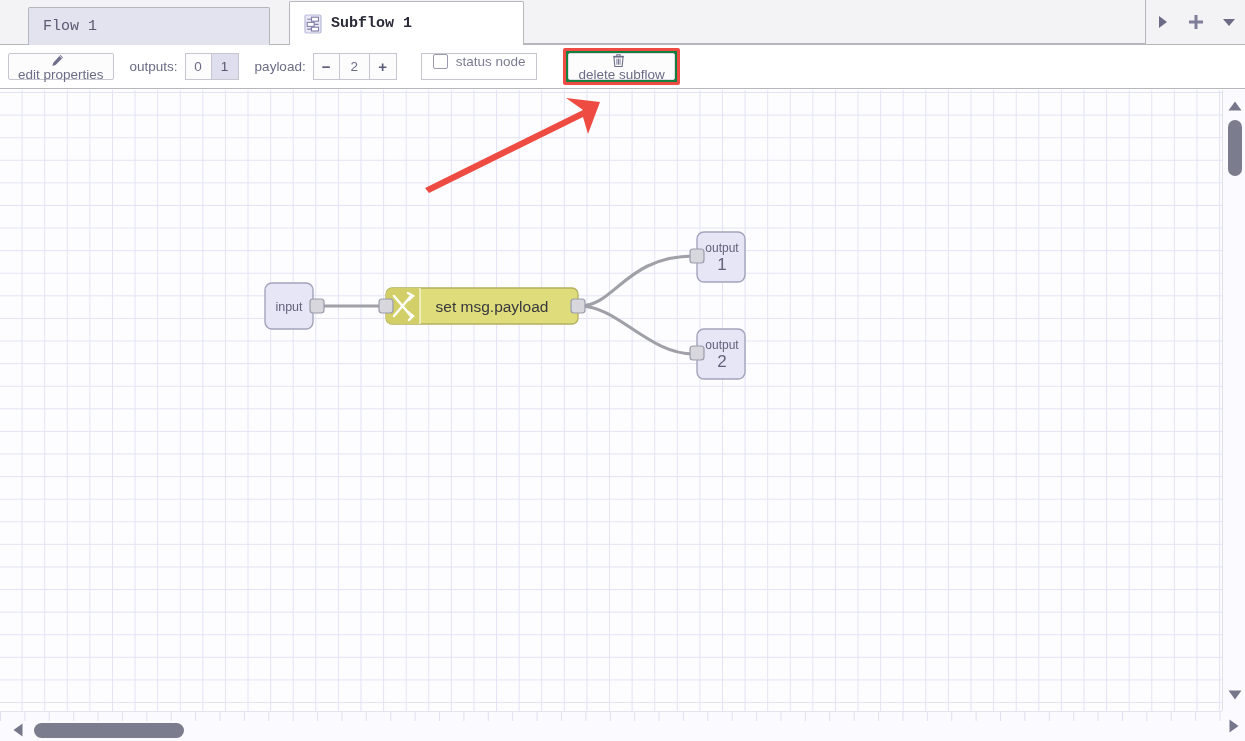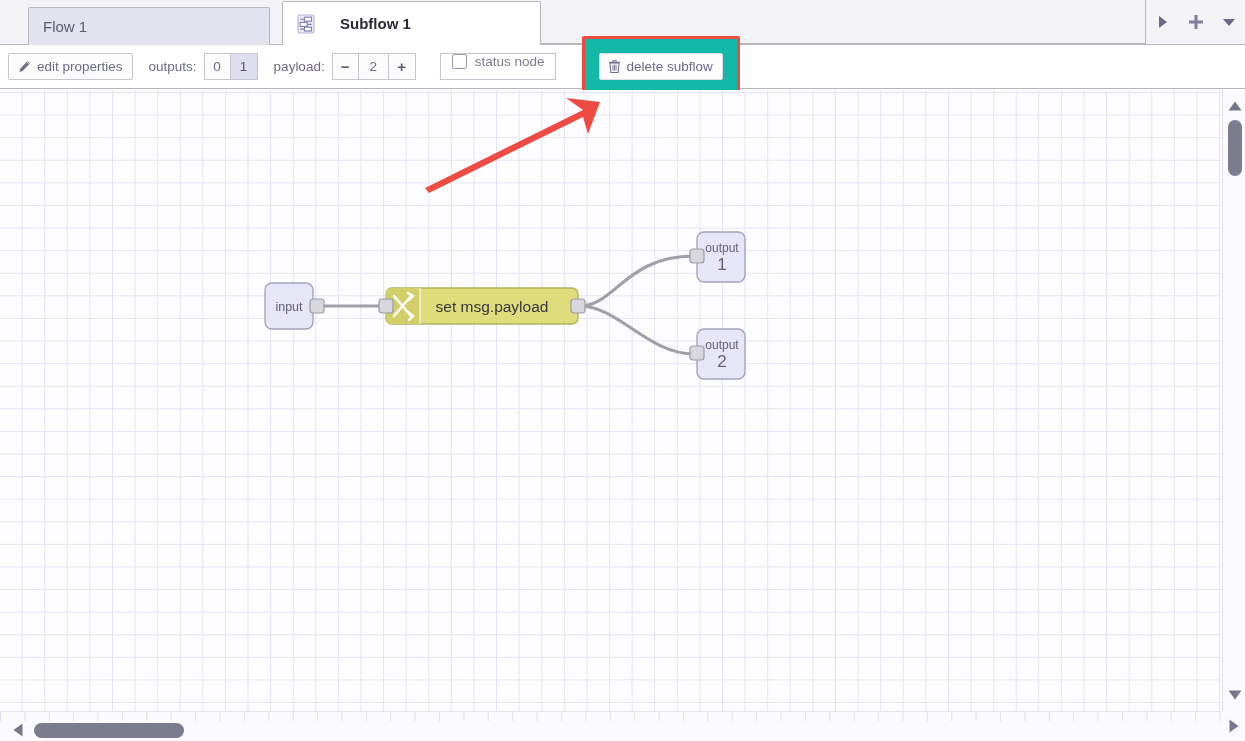--- a/index.html
+++ b/index.html
@@ -25,20 +25,21 @@
     background: #f3f3f5;
     border-bottom: 1px solid #b6b6bd;
     box-sizing: border-box;
   }
   .tabs {
     position: absolute;
     left: 0; top: 0;
     height: 45px;
     display: flex;
     align-items: flex-end;
+    font-family: Liberation Mono, monospace;
   }
   .tab {
     position: relative;
     height: 38px;
     margin-top: 6px;
     box-sizing: border-box;
     display: flex;
     align-items: center;
     padding: 0 14px;
     border: 1px solid #b6b6bd;
@@ -55,21 +56,21 @@
   }
   .tab.active {
     background: #ffffff;
     color: #2a2a38;
     font-weight: bold;
     height: 44px;
     margin-top: 1px;
     z-index: 5;
   }
   .tab-1 { margin-left: 28px; width: 242px; }
-  .tab-2 { margin-left: 12px; width: 259px; gap: 16px; }
+  .tab-2 { margin-left: 19px; width: 235px; }
   .tab-icon {
     width: 18px; height: 20px;
     margin-right: 9px;
     flex: 0 0 auto;
     display: block;
   }
   .tab-spacer {
     position: absolute;
     left: 517px; top: 6px;
     width: 628px; height: 38px;
@@ -112,20 +113,21 @@
     border: 1px solid #c6c6d0;
     background: #fcfcfd;
     border-radius: 2px;
     display: inline-flex;
     align-items: center;
     padding: 0 9px;
     font-size: 13.5px;
     color: #6b6b85;
     cursor: pointer;
     white-space: nowrap;
+    flex-direction: column;
   }
   .btn .gl { margin-right: 6px; display:inline-flex; align-items:center; }
   .tb-label {
     font-size: 13.5px;
     color: #6b6b85;
     margin: 0 7px 0 16px;
     white-space: nowrap;
   }
   .segbtns { display: inline-flex; }
   .seg {
@@ -159,23 +161,23 @@
     width: 13px; height: 13px;
     border: 1.5px solid #9a9ab0;
     border-radius: 2px;
     background: #fff;
     margin-right: 8px;
     flex: 0 0 auto;
   }
   .delete-wrap {
     margin-left: 26px;
     border: 3px solid #ee4b42;
-    padding: 14px;
+    padding: 2px;
     border-radius: 2px;
-    background: #14b8a6;
+    background: #15803d;
     display: inline-flex;
   }
   .delete-wrap .btn { border-color: #dcdce4; }
 
   
   .canvas {
     position: absolute;
     left: 0; top: 90px;
     width: 1222px; height: 621px;
     background-color: #fdfdff;

